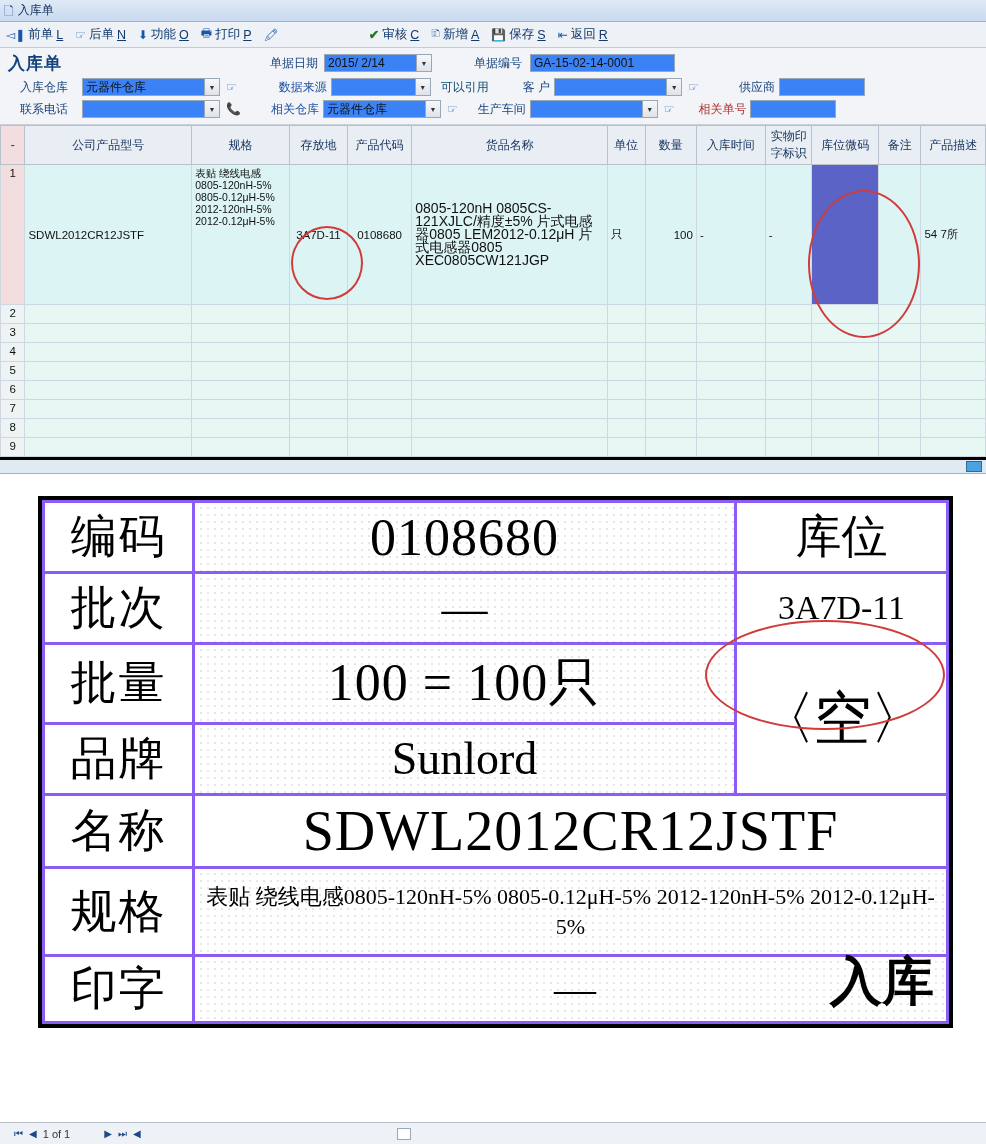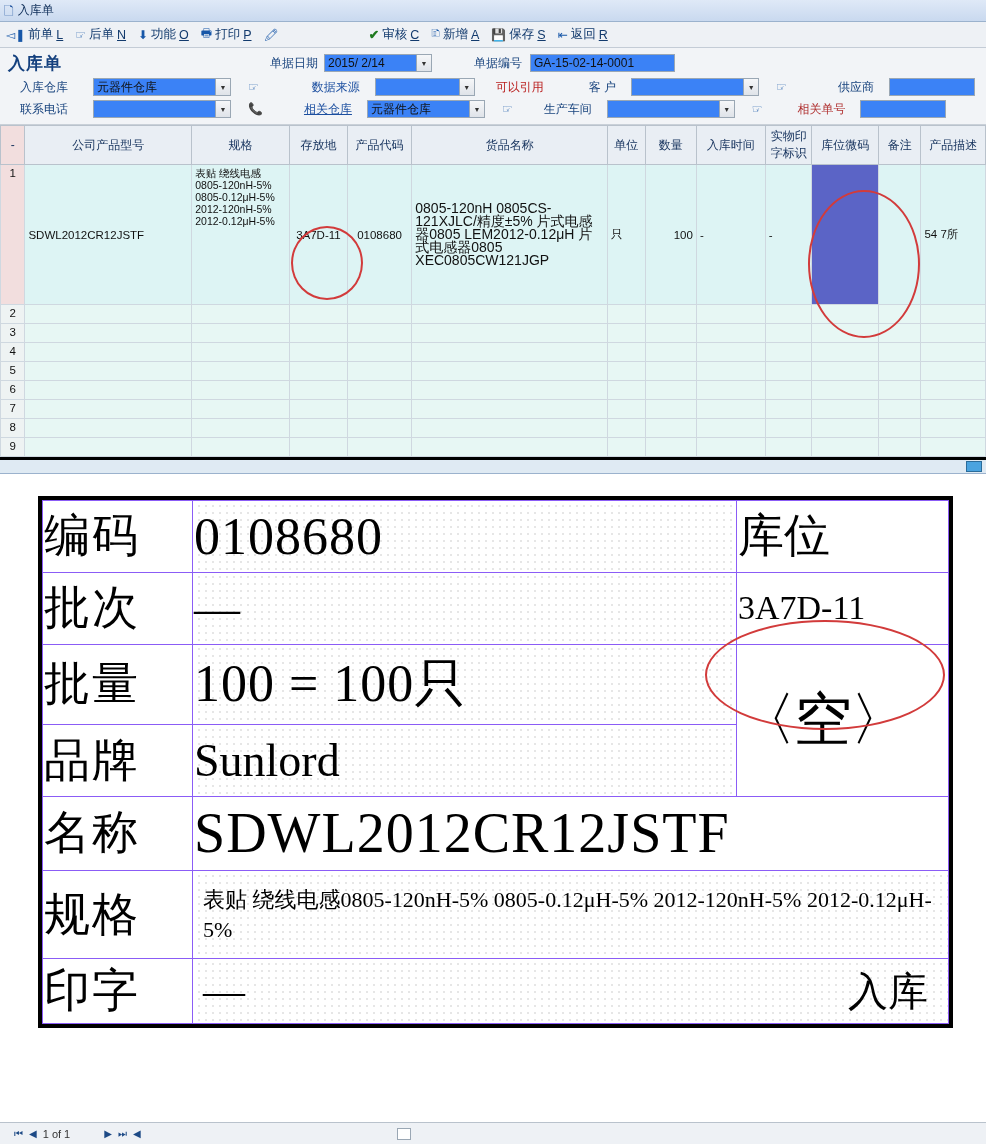--- a/index.html
+++ b/index.html
@@ -54,39 +54,39 @@
   }
   .row1 {
     display:flex; align-items:center; height: 26px; padding-left: 8px;
   }
   .doctitle {
     font-size: 17px; font-weight: bold; color:#14407e;
     letter-spacing: 1px; width: 262px;
   }
   .lbl { color:#18437e; white-space:nowrap; }
   .lbl.blue { color:#1c4fa0; }
-  .lbl.link { color:#b91c1c; }
+  .lbl.link { color:#0c4a6e; }
   .lbl.red { color:#b03030;text-align:center; }
 
   .fld {
     background:#3b82f6; border:1px solid #9aa7b4;
     height:18px; display:flex; align-items:center;
     padding:0 3px; font-size:12px; color:#111;
   }
   .combo { position:relative; padding-right:16px; }
   .combo .arrow {
     position:absolute; right:0; top:0; bottom:0; width:15px;
     background: linear-gradient(#f6f7f9,#dfe3e9);
     border-left:1px solid #9aa7b4;
     display:flex; align-items:center; justify-content:center;
     font-size:7px; color:#333;
   }
   .iconbtn { color:#1757a8; font-size:12px; margin:0 2px; }
 
-  .row2, .row3 { display:flex; align-items:center; height:22px; padding-left:20px; gap:15px; }
+  .row2, .row3 { display:flex; align-items:center; height:22px; padding-left:20px; gap:4px; }
 
   
   .grid { width: 986px; border-collapse: collapse; font-size: 11.5px; }
   .grid th {
     background: #e9eef4;
     border: 1px solid #b9c2cc;
     color: #14315c;
     font-weight: normal;
     font-size: 12px;
     padding: 2px 1px;
@@ -133,40 +133,40 @@
   }
   .previewbar .sq { width:16px; height:11px; background:#4aa3df; border:1px solid #2b6c9a; }
 
   .label {
     position:absolute; left:38px; top:36px; width:915px; height:532px;
     border:4px solid #000;
     background:#fff;
   }
   .ltable { width:100%; height:100%; border-collapse:collapse; table-layout:fixed; }
   .ltable td {
-    border:1px solid #8b5cf6;
-    text-align:left;
+    border:3px solid #8b5cf6;
+    text-align:center;
     vertical-align:middle;
     font-family:"Liberation Serif", serif;
   }
   .lkey { width:150px; font-size:46px; letter-spacing:2px; }
   .dots {
     background-image: radial-gradient(#999 0.8px, transparent 0.9px);
     background-size: 7px 7px;
     background-position: 2px 8px;
   }
   .big { font-size:46px; }
   .huge { font-size:52px; letter-spacing:1px; }
   .mono { font-family:"Liberation Mono", monospace; }
   .kong { font-size:58px; letter-spacing:-2px; }
   .specbox {
     font-size:22px; text-align:left; padding:6px 10px; line-height:30px;
   }
   .yinzi { font-size:42px; text-align:left; padding-left:10px; position:relative; }
-  .yinzi .rk { position:absolute; right:20px; bottom:4px; font-size:40px; }
+  .yinzi .rk { position:absolute; right:12px; bottom:4px; font-size:52px;font-weight:bold; }
 
   
   .bottomnav {
     position:absolute; left:0; bottom:0; width:986px; height:22px;
     background:#eef1f5; border-top:1px solid #b9c2cc;
     display:flex; align-items:center; gap:6px; padding-left:14px;
     font-size:11px; color:#333;
   }
   .bottomnav .nav { color:#1d4a86; font-size:10px; }
   .bottomnav .box { width:14px; height:12px; border:1px solid #9aa7b4; background:#fff; margin-left:250px; }
@@ -272,21 +272,21 @@
   </div>
 
   <div class="row3">
     <span class="lbl" style="width:58px;">联系电话</span>
     <div class="fld combo" style="width:138px;">
       <span></span>
       <span class="arrow">▼</span>
     </div>
     <span class="iconbtn">📞</span>
 
-    <span class="lbl blue" style="margin-left:24px;text-decoration:underline;">相关仓库</span>
+    <span class="lbl blue" style="margin-left:24px;">相关仓库</span>
     <div class="fld combo" style="width:118px;">
       <span>元器件仓库</span>
       <span class="arrow">▼</span>
     </div>
     <span class="iconbtn">☞</span>
 
     <span class="lbl" style="margin-left:14px;">生产车间</span>
     <div class="fld combo" style="width:128px;">
       <span></span>
       <span class="arrow">▼</span>

